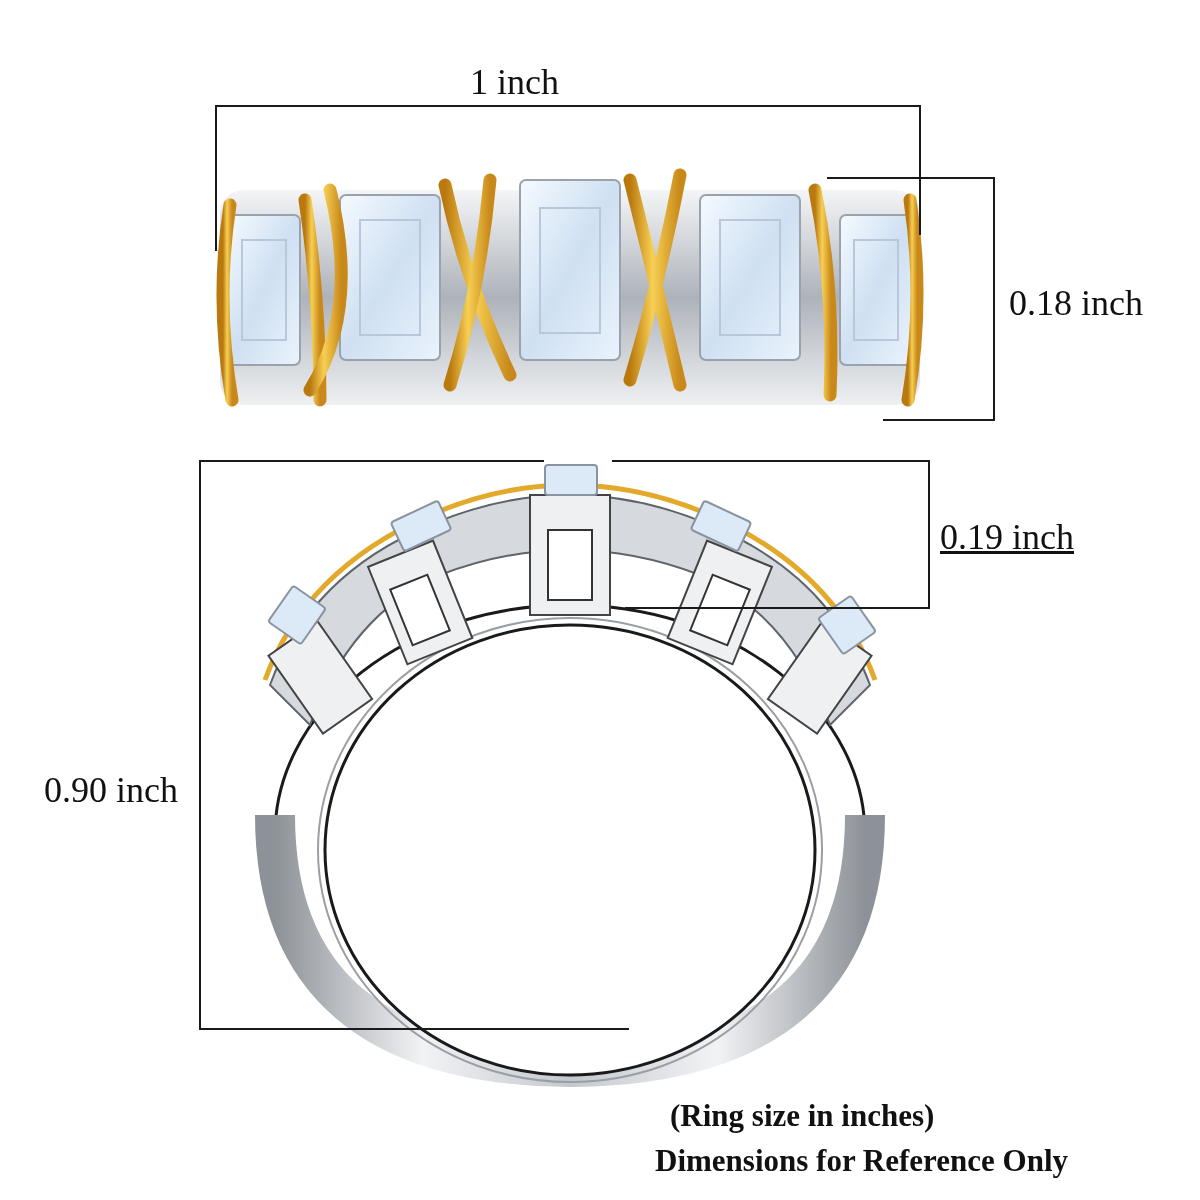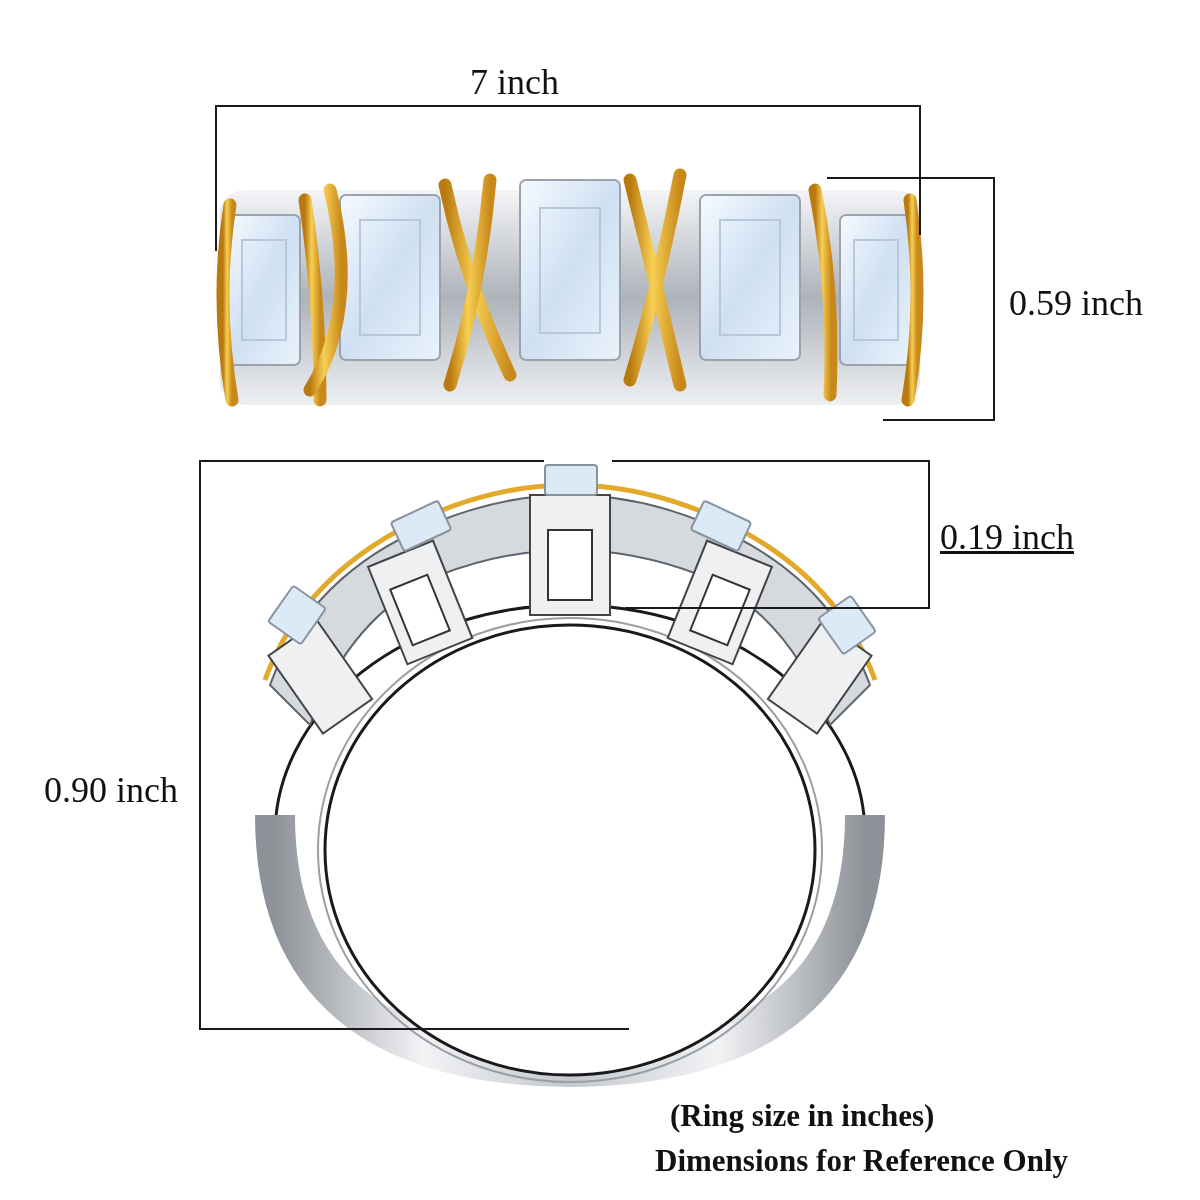--- a/index.html
+++ b/index.html
@@ -66,26 +66,26 @@
       <path d="M470 15 Q450 120 420 220"></path>
       <path d="M605 30 Q625 130 620 235"></path>
       <path d="M700 40 Q715 140 698 240"></path>
     </g>
   </svg>
 </div>
 
 <div class="line" style="left:215px;top:105px;width:706px;height:2px;"></div>
 <div class="line" style="left:215px;top:105px;width:2px;height:146px;"></div>
 <div class="line" style="left:919px;top:105px;width:2px;height:130px;"></div>
-<div class="label" style="left:470px;top:64px;">7 inch</div>
+<div class="label" style="left:470px;top:64px;">1 inch</div>
 
 <div class="line" style="left:827px;top:177px;width:168px;height:2px;"></div>
 <div class="line" style="left:993px;top:177px;width:2px;height:244px;"></div>
 <div class="line" style="left:883px;top:419px;width:112px;height:2px;"></div>
-<div class="label" style="left:1009px;top:285px;">0.59 inch</div>
+<div class="label" style="left:1009px;top:285px;">0.18 inch</div>
 
 <div class="abs" style="left:230px;top:455px;width:680px;height:620px;">
   <svg width="680" height="620" viewBox="0 0 680 620">
     <defs>
       <linearGradient id="shank" x1="0" y1="0" x2="1" y2="0">
         <stop offset="0" stop-color="#8d9298"></stop>
         <stop offset="0.25" stop-color="#f2f3f5"></stop>
         <stop offset="0.5" stop-color="#c4c8cd"></stop>
         <stop offset="0.75" stop-color="#f2f3f5"></stop>
         <stop offset="1" stop-color="#8d9298"></stop>

